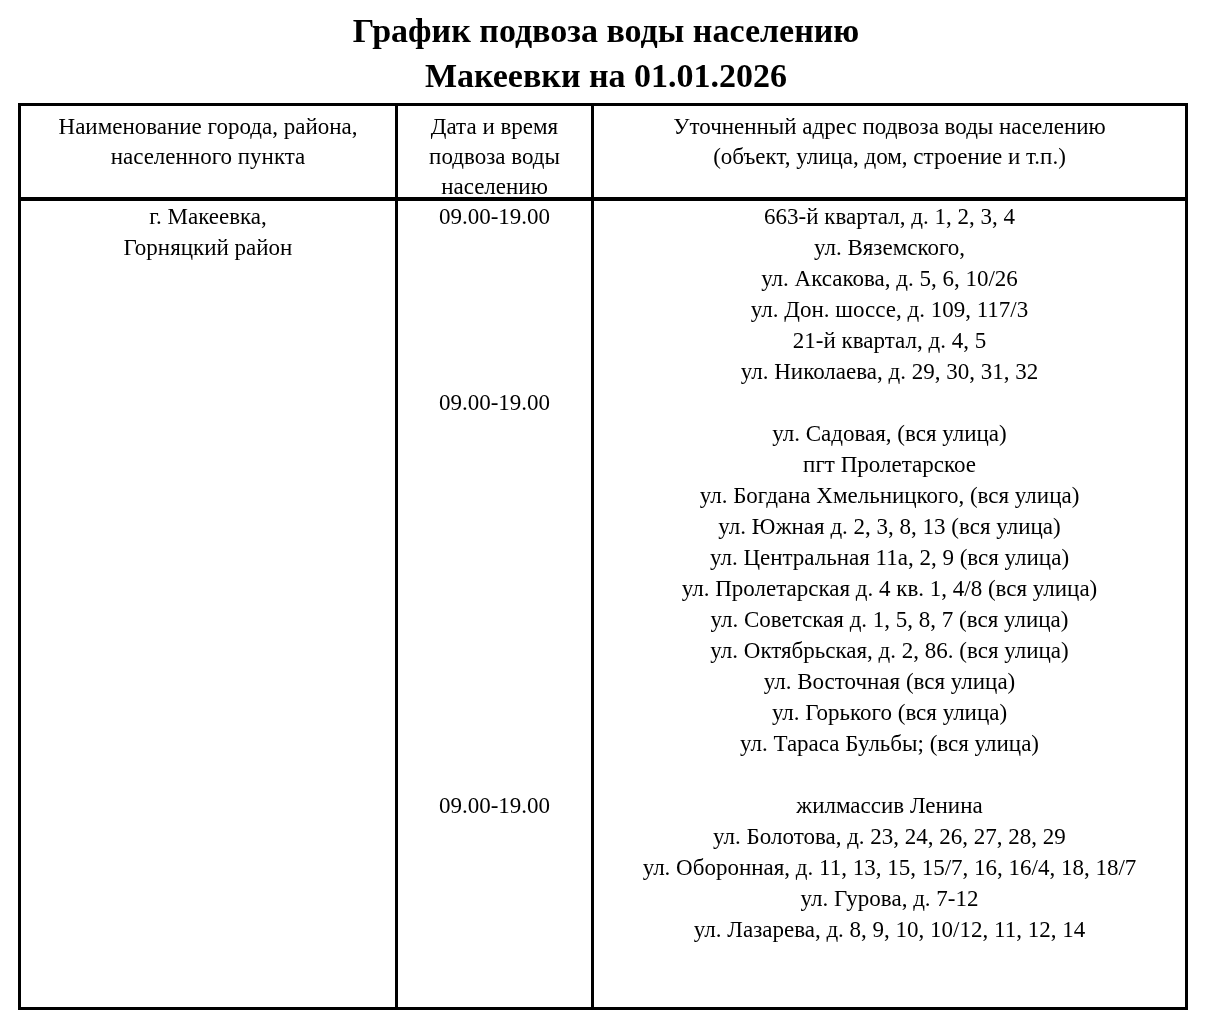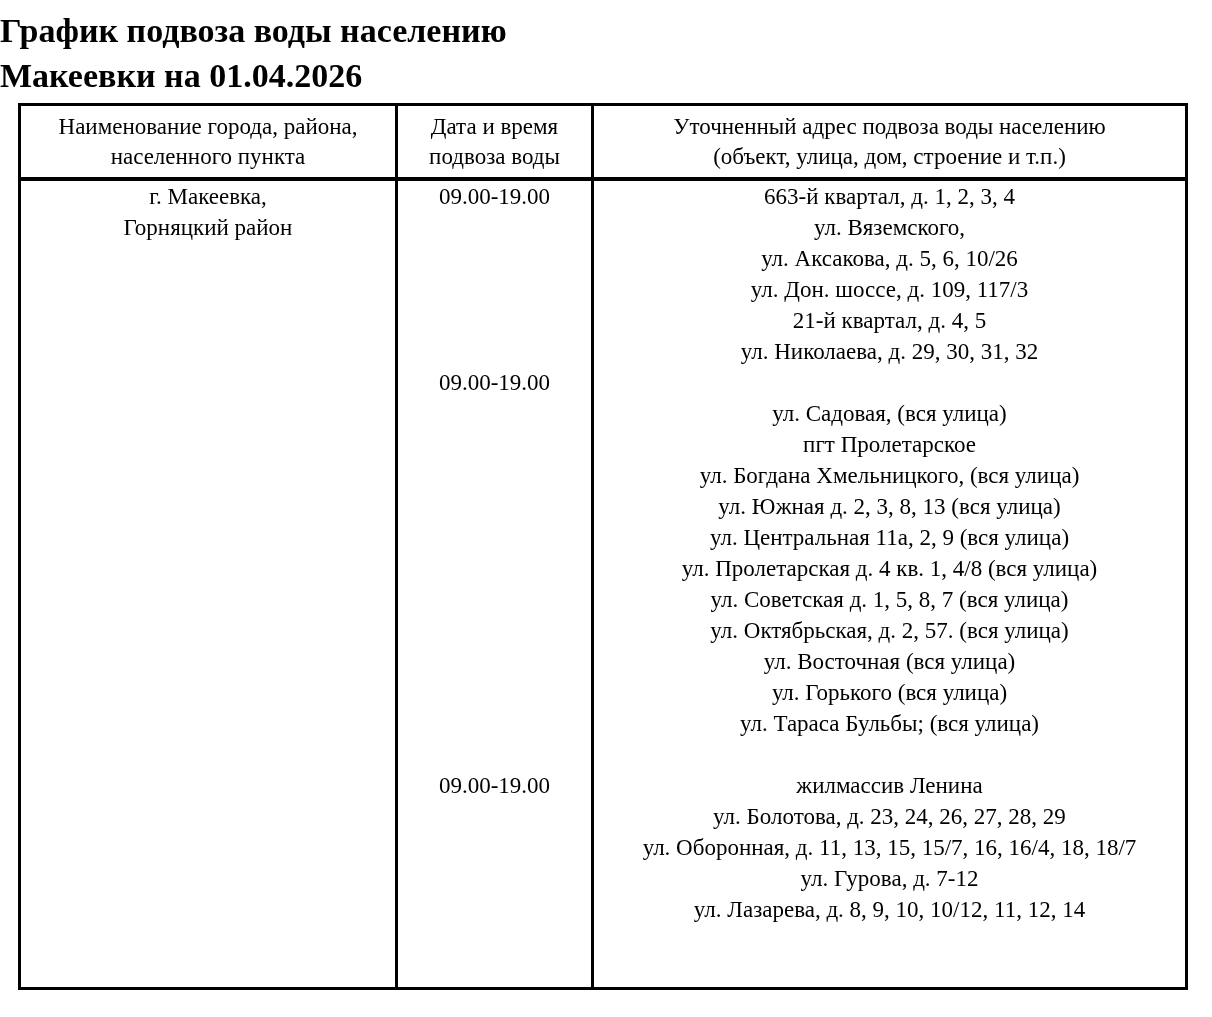--- a/index.html
+++ b/index.html
@@ -9,34 +9,35 @@
   }
   body {
     width: 1212px;
     height: 1017px;
     overflow: hidden;
     font-family: "Liberation Serif", "DejaVu Serif", serif;
     color: #000000;
   }
   .title {
     padding-top: 8px;
+    text-align: center;
     font-weight: bold;
     font-size: 34px;
     line-height: 45px;
   }
   .schedule-table {
     box-sizing: border-box;
     margin: 5px 0 0 18px;
     width: 1170px;
     border: 3px solid #000000;
   }
   .header-row {
     display: flex;
     box-sizing: border-box;
-    height: 75px;
+    height: 95px;
     border-bottom: 4px solid #000000;
   }
   .hcell {
     box-sizing: border-box;
     text-align: center;
     font-size: 23px;
     line-height: 30px;
     padding-top: 6px;
     white-space: pre-line;
     overflow: hidden;
@@ -59,21 +60,21 @@
   .pre { white-space: pre-line; }
   .line { height: 31px; white-space: nowrap; }
 </style>
 </head>
 <body>
 
 <div class="page">
 
   <div class="title">
     <div>График подвоза воды населению</div>
-    <div>Макеевки на 01.04.2026</div>
+    <div>Макеевки на 01.01.2026</div>
   </div>
 
   <div class="schedule-table">
 
     <div class="header-row">
       <div class="hcell c1">Наименование города, района,
 населенного пункта</div>
       <div class="hcell c2">Дата и время
 подвоза воды
 населению</div>
@@ -123,21 +124,21 @@
             <div class="line">21-й квартал, д. 4, 5</div>
             <div class="line">ул. Николаева, д. 29, 30, 31, 32</div>
             <div class="line"></div>
             <div class="line">ул. Садовая, (вся улица)</div>
             <div class="line">пгт Пролетарское</div>
             <div class="line">ул. Богдана Хмельницкого, (вся улица)</div>
             <div class="line">ул. Южная д. 2, 3, 8, 13 (вся улица)</div>
             <div class="line">ул. Центральная 11а, 2, 9 (вся улица)</div>
             <div class="line">ул. Пролетарская д. 4 кв. 1, 4/8 (вся улица)</div>
             <div class="line">ул. Советская д. 1, 5, 8, 7 (вся улица)</div>
-            <div class="line">ул. Октябрьская, д. 2, 57. (вся улица)</div>
+            <div class="line">ул. Октябрьская, д. 2, 86. (вся улица)</div>
             <div class="line">ул. Восточная (вся улица)</div>
             <div class="line">ул. Горького (вся улица)</div>
             <div class="line">ул. Тараса Бульбы; (вся улица)</div>
             <div class="line"></div>
             <div class="line">жилмассив Ленина</div>
             <div class="line">ул. Болотова, д. 23, 24, 26, 27, 28, 29</div>
             <div class="line">ул. Оборонная, д. 11, 13, 15, 15/7, 16, 16/4, 18, 18/7</div>
             <div class="line">ул. Гурова, д. 7-12</div>
             <div class="line">ул. Лазарева, д. 8, 9, 10, 10/12, 11, 12, 14</div>
           </div>

